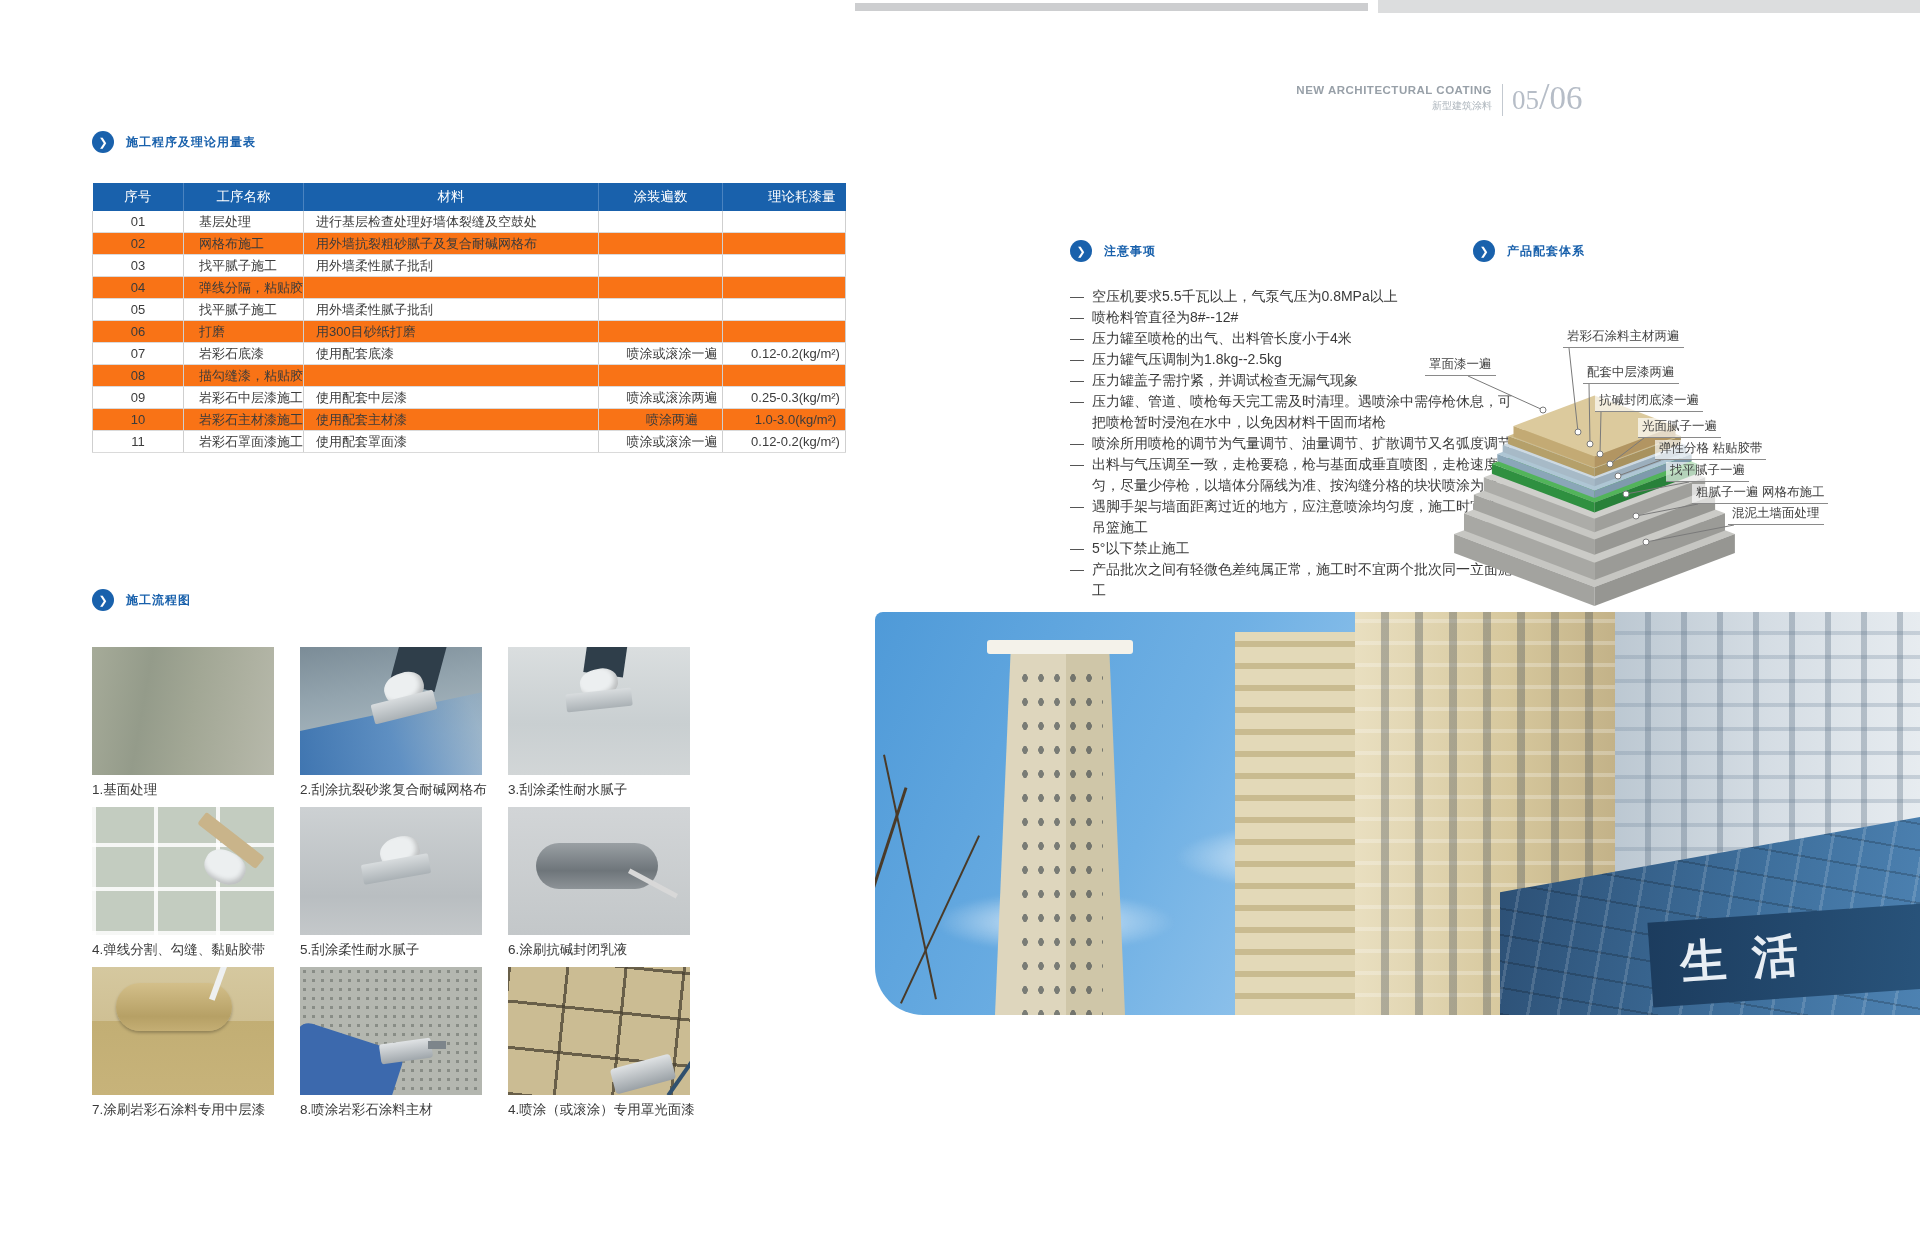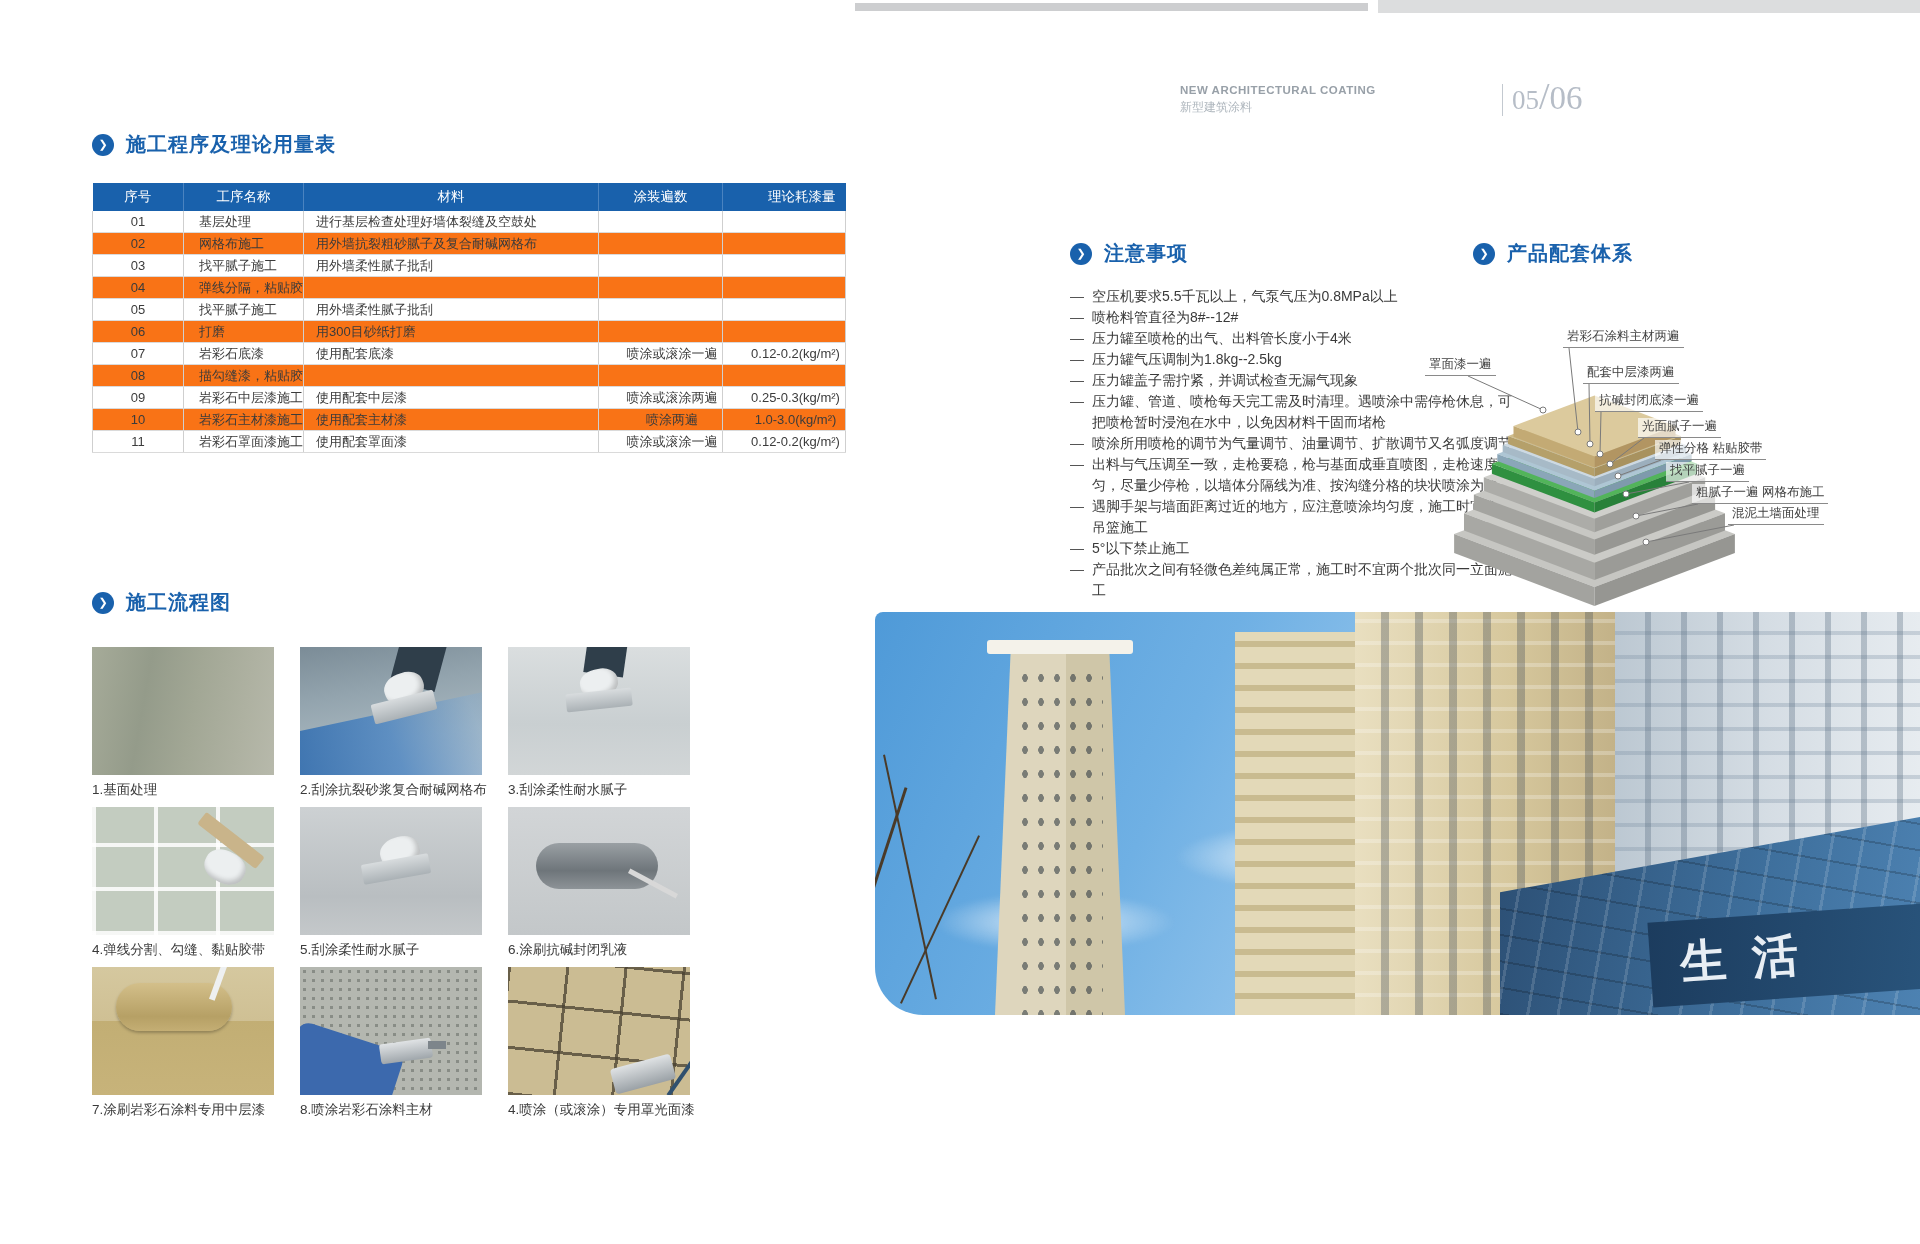--- a/index.html
+++ b/index.html
@@ -5,34 +5,34 @@
   html,body{margin:0;padding:0;background:#fff;}
   #page{position:relative;width:1920px;height:1244px;background:#fff;overflow:hidden;
         font-family:"Liberation Sans","DejaVu Sans",sans-serif;color:#3a3a3a;}
   .abs{position:absolute;}
 
   
   .bar1{left:855px;top:3px;width:513px;height:8px;background:#cdced0;}
   .bar2{left:1378px;top:0;width:542px;height:13px;background:#dcddde;}
 
   
-  .hdr-en{left:1180px;top:84px;width:312px;text-align:left;font-size:11.5px;font-weight:bold;
+  .hdr-en{left:1180px;top:84px;width:312px;text-align:right;font-size:11.5px;font-weight:bold;
           color:#98a0a8;letter-spacing:.5px;}
-  .hdr-zh{left:1180px;top:99px;width:312px;text-align:left;font-size:12px;color:#aeb6bd;}
+  .hdr-zh{left:1180px;top:99px;width:312px;text-align:right;font-size:10px;color:#aeb6bd;}
   .hdr-div{left:1502px;top:84px;width:1px;height:32px;background:#c3c9d0;}
   .hdr-num{left:1512px;top:74px;font-family:"Liberation Serif","DejaVu Serif",serif;color:#b6bdc7;}
   .hdr-num .n1{font-size:27px;}
   .hdr-num .nsep{font-size:38px;}
   .hdr-num .n2{font-size:33px;}
 
   
   .sec{display:flex;align-items:center;gap:12px;}
   .sec-icon{width:22px;height:22px;border-radius:50%;background:#1961ac;color:#fff;
             display:flex;align-items:center;justify-content:center;font-size:11px;font-weight:bold;flex:0 0 22px;}
-  .sec-label{font-size:20px;font-weight:bold;color:#1961ac;letter-spacing:1px;white-space:nowrap;text-align:center;}
+  .sec-label{font-size:12px;font-weight:bold;color:#1961ac;letter-spacing:1px;white-space:nowrap;text-align:center;}
   .sec1{left:92px;top:131px;} .sec2{left:92px;top:589px;}
   .sec3{left:1070px;top:240px;} .sec4{left:1473px;top:240px;}
 
   
   .proc-table{left:92px;top:183px;width:753px;border-collapse:collapse;table-layout:fixed;
               font-size:13px;color:#3b3b3b;}
   .proc-table th{background:#1961ac;color:#fff;font-weight:normal;height:26px;font-size:13.5px;
                  border-right:1px solid #4a83c0;}
   .proc-table th:last-child{border-right:none;padding-left:36px;}
   .proc-table td{height:19px;border-bottom:1px solid #dadada;border-right:1px solid #cfcfcf;

